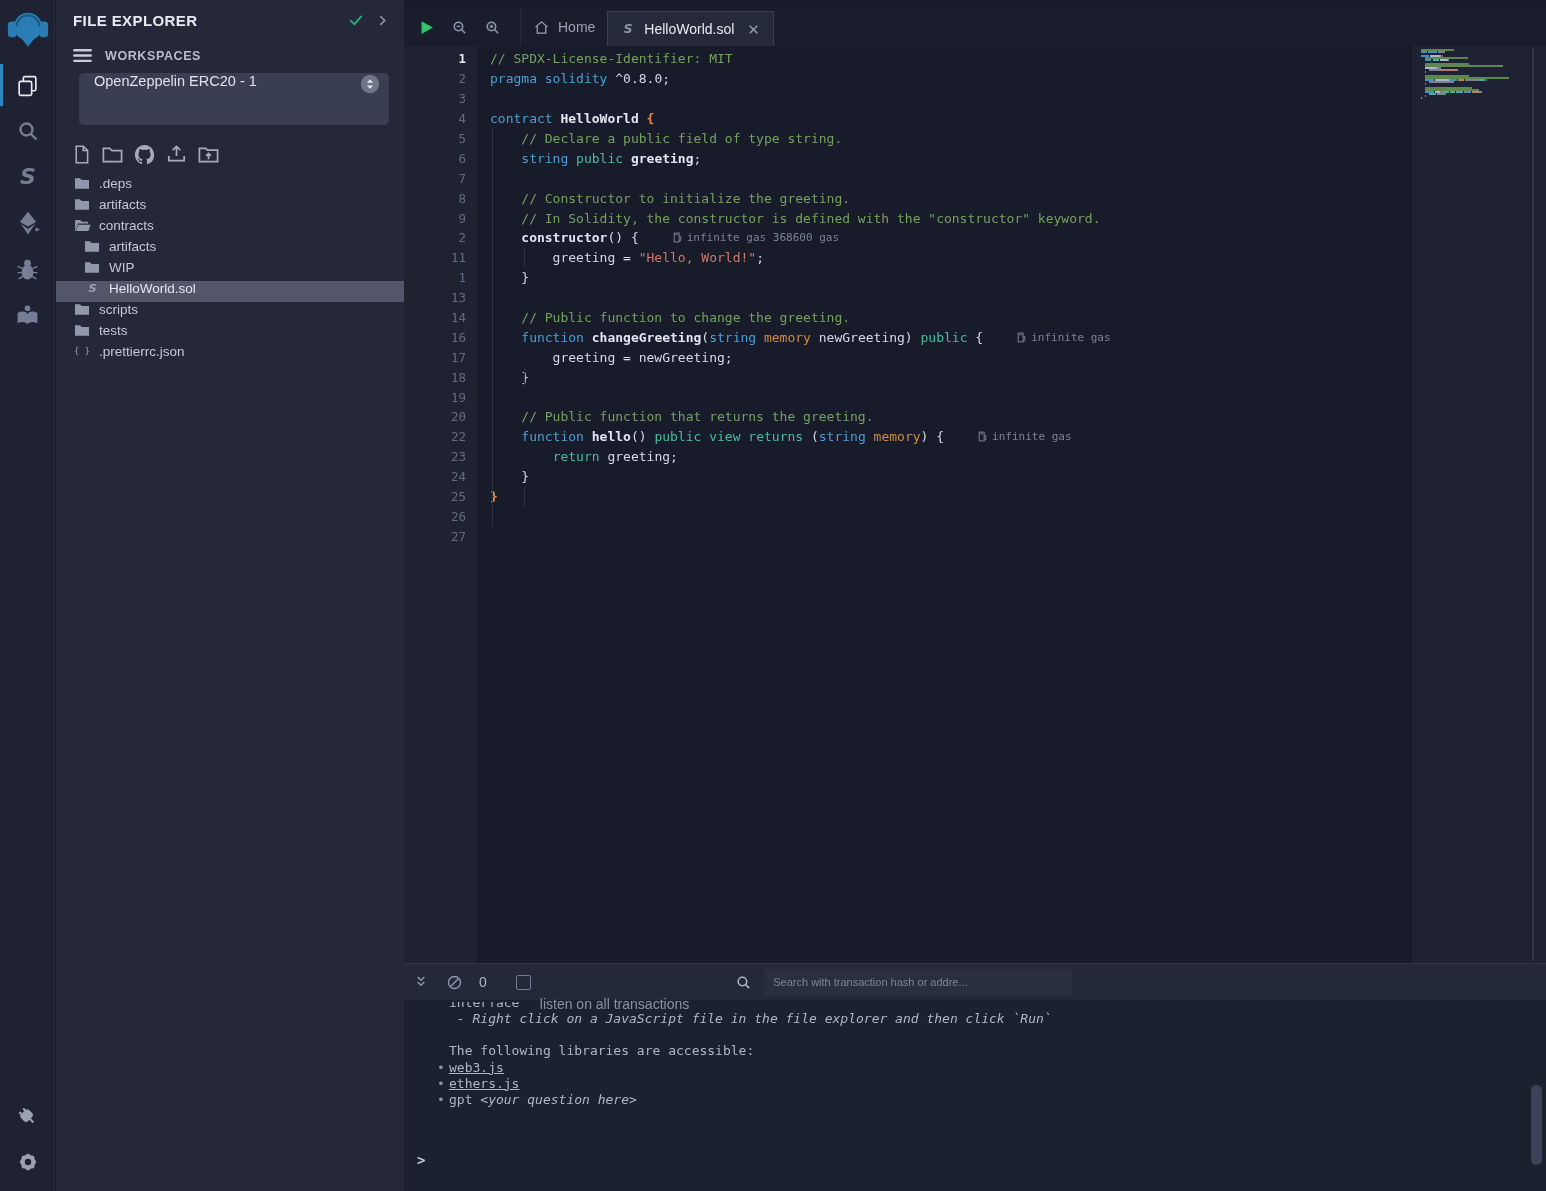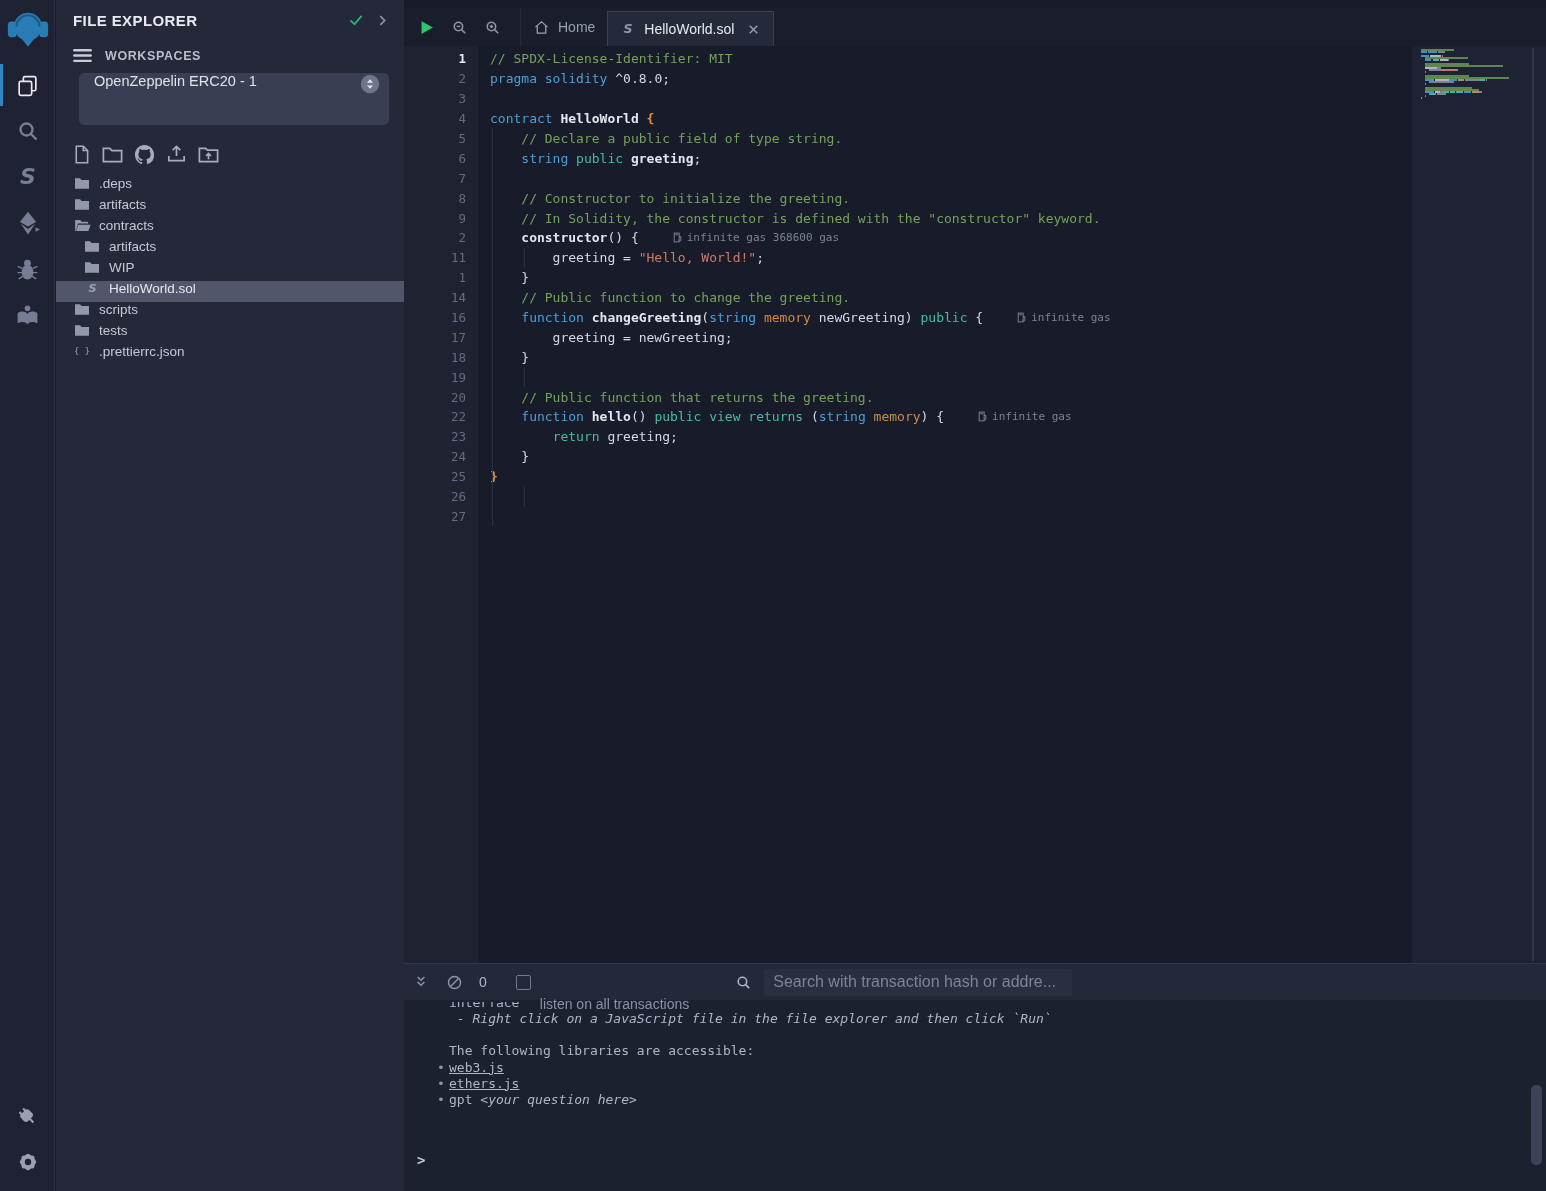--- a/index.html
+++ b/index.html
@@ -95,21 +95,21 @@
   }
   .term-bar .tb-btn { cursor:pointer; }
   .t-chevrons { margin-left:9px; }
   .t-ban { margin-left:17px; }
   .t-count { margin-left:16px; font-size:14px; color:#AEB6C8; }
   .t-checkbox { margin-left:29px; width:15px; height:15px; border:1px solid #717A90; border-radius:2px; background:transparent; cursor:pointer; }
   .t-listen { margin-left:9px; font-size:14px; color:#8property1929A0B4; color:#8A92A8;margin-top:44px; }
   .t-search-ic { margin-left:46px; cursor:pointer; }
   .t-input {
     margin-left:12px; width:308px; height:27px; background:#2A2F40; border:none; border-radius:3px;
-    color:#C6CCDA; font-size:16px; padding:0 9px; outline:none; font-family:"Liberation Sans", sans-serif;
+    color:#C6CCDA; font-size:11px; padding:0 9px; outline:none; font-family:"Liberation Sans", sans-serif;
   }
   .t-input::placeholder { color:#7D8496; }
   .term-content { position:relative; padding:2px 0 0 45px; font-family:"DejaVu Sans Mono", monospace; font-size:13px; color:#AEB6C8; }
   .t-clip { height:9px; overflow:hidden; }
   .t-clip .t-line { margin-top:-7px; }
   .t-line { height:16.2px; line-height:16.2px; white-space:pre; position:relative; }
   .t-bullet { position:absolute; left:-12px; color:#8A92A8; }
   .seg-it { font-style:italic; }
   .seg-link { text-decoration:underline; cursor:pointer; }
   .t-prompt { margin-top:28px; height:16px; font-weight:bold; color:#C3CAD8; font-size:14px; margin-left:-36px; padding-left:4px; }
@@ -392,20 +392,21 @@
         <div class="code-line"><span class="ln">7</span><span class="line-text"></span></div>
         <div class="code-line"><span class="ln">8</span><span class="line-text"><span class="tok-pl">    </span><span class="tok-cm">// Constructor to initialize the greeting.</span></span></div>
         <div class="code-line"><span class="ln">9</span><span class="line-text"><span class="tok-pl">    </span><span class="tok-cm">// In Solidity, the constructor is defined with the "constructor" keyword.</span></span></div>
         <div class="code-line"><span class="ln">2</span><span class="line-text"><span class="tok-pl">    </span><span class="tok-fn">constructor</span><span class="tok-pl">() {</span></span><span class="gas"><svg width="9" height="11" viewBox="0 0 16 20" fill="none" stroke="#7A8398" stroke-width="1.8">
               <rect x="2" y="2" width="9" height="16"></rect>
               <path d="M11 8 H14 V15 a1.5 1.5 0 0 1 -3 0"></path>
               <path d="M4 5 H9"></path>
             </svg><span>infinite gas 368600 gas</span></span></div>
         <div class="code-line"><span class="ln">11</span><span class="line-text"><span class="tok-pl">        greeting = </span><span class="tok-st">"Hello, World!"</span><span class="tok-pl">;</span></span></div>
         <div class="code-line"><span class="ln">1</span><span class="line-text"><span class="tok-pl">    }</span></span></div>
+        <div class="code-line"><span class="ln">13</span><span class="line-text"></span></div>
         <div class="code-line"><span class="ln">14</span><span class="line-text"><span class="tok-pl">    </span><span class="tok-cm">// Public function to change the greeting.</span></span></div>
         <div class="code-line"><span class="ln">16</span><span class="line-text"><span class="tok-pl">    </span><span class="tok-kw">function</span><span class="tok-pl"> </span><span class="tok-fn">changeGreeting</span><span class="tok-pl">(</span><span class="tok-kw">string</span><span class="tok-pl"> </span><span class="tok-mem">memory</span><span class="tok-pl"> newGreeting) </span><span class="tok-ty">public</span><span class="tok-pl"> {</span></span><span class="gas"><svg width="9" height="11" viewBox="0 0 16 20" fill="none" stroke="#7A8398" stroke-width="1.8">
               <rect x="2" y="2" width="9" height="16"></rect>
               <path d="M11 8 H14 V15 a1.5 1.5 0 0 1 -3 0"></path>
               <path d="M4 5 H9"></path>
             </svg><span>infinite gas</span></span></div>
         <div class="code-line"><span class="ln">17</span><span class="line-text"><span class="tok-pl">        greeting = newGreeting;</span></span></div>
         <div class="code-line"><span class="ln">18</span><span class="line-text"><span class="tok-pl">    }</span></span></div>
         <div class="code-line"><span class="ln">19</span><span class="line-text"></span></div>
         <div class="code-line"><span class="ln">20</span><span class="line-text"><span class="tok-pl">    </span><span class="tok-cm">// Public function that returns the greeting.</span></span></div>

